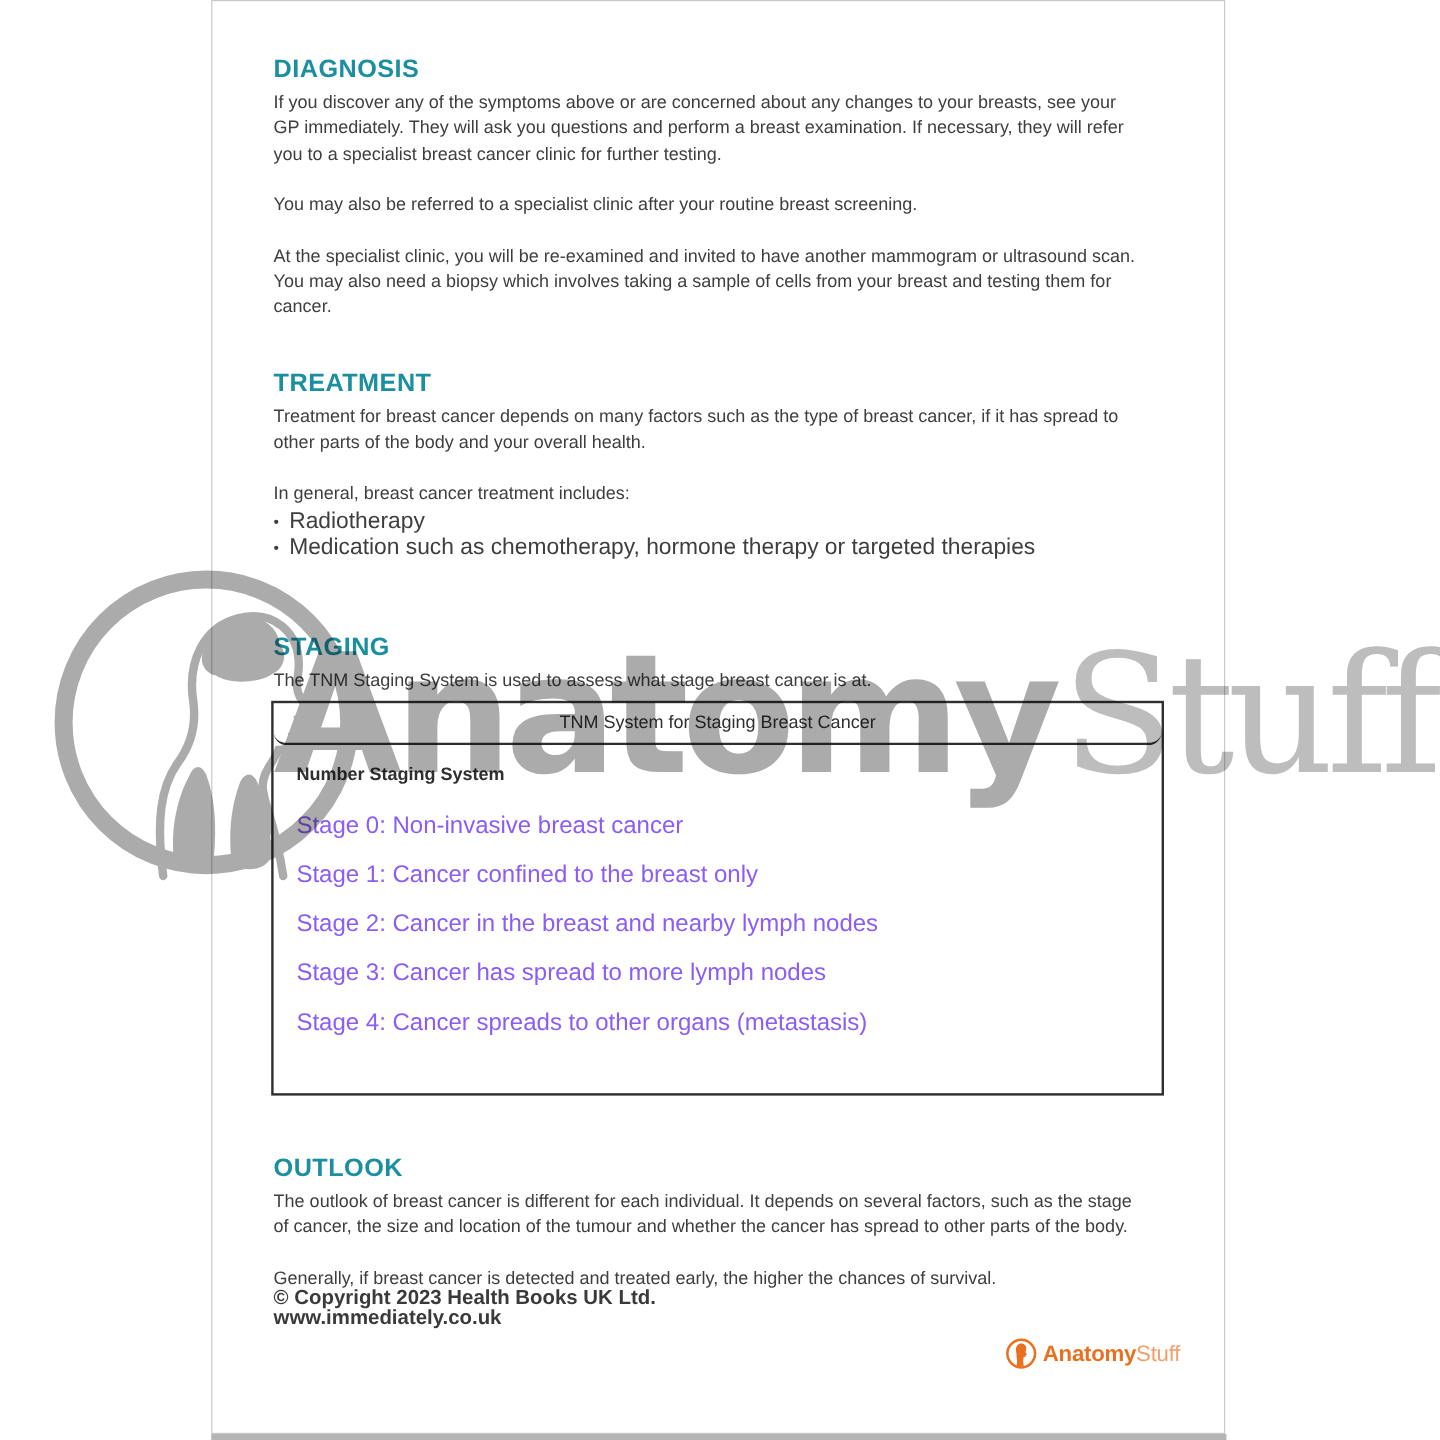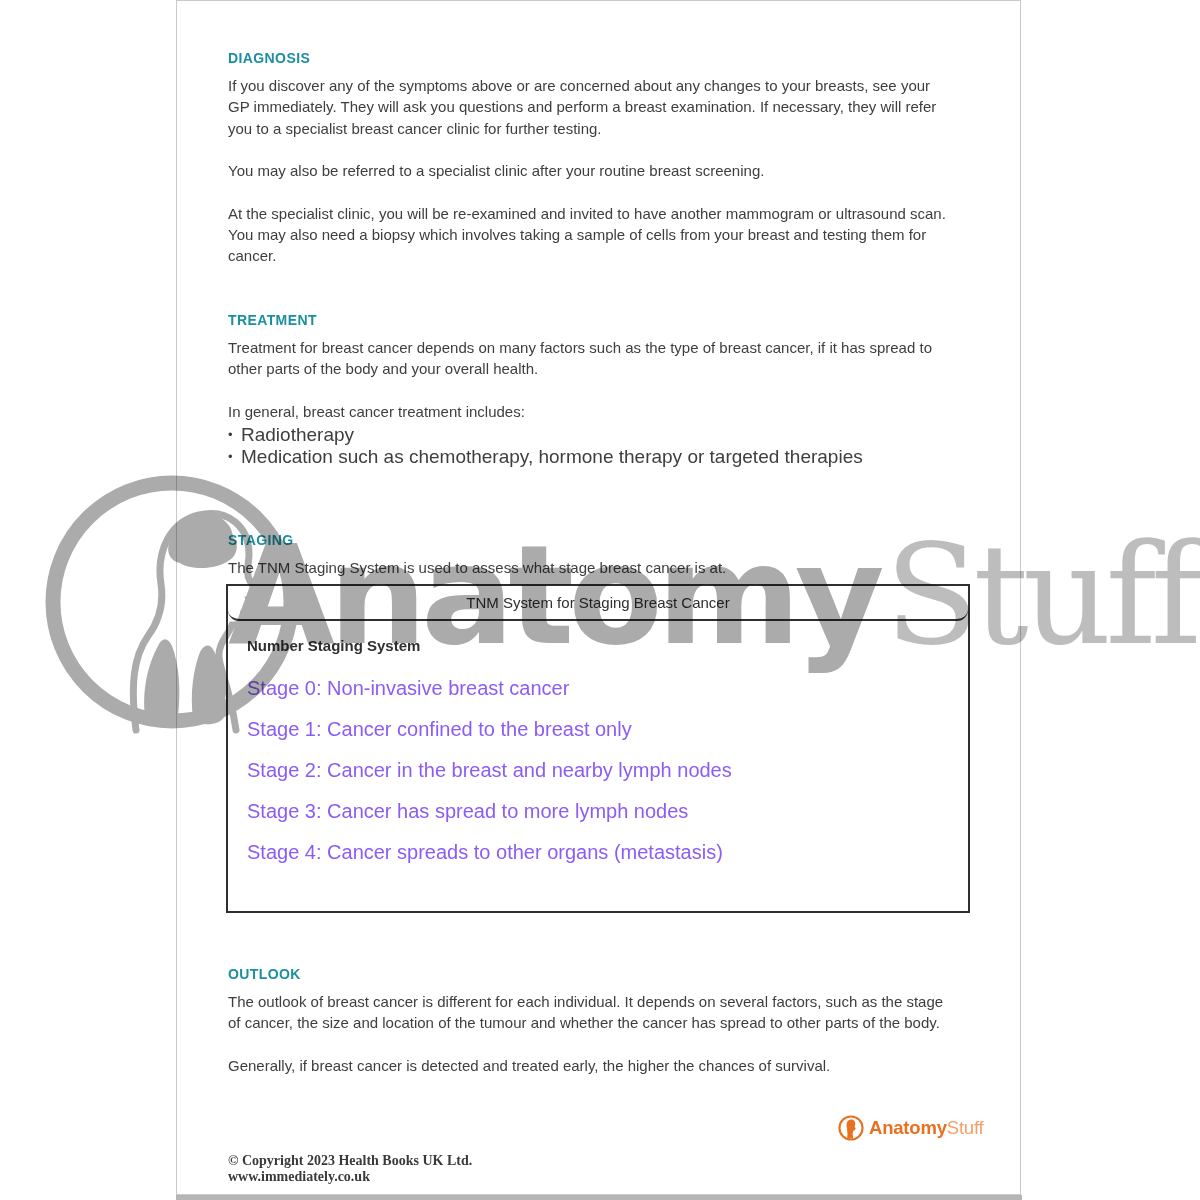--- a/index.html
+++ b/index.html
@@ -12,21 +12,21 @@
     position:absolute;left:176px;top:0;width:845px;height:1195px;
     background:#ffffff;border:1px solid #c9c9c9;box-sizing:border-box;
   }
   .page-shadow{
     position:absolute;left:176px;top:1195px;width:846px;height:5px;
     background:#b5b5b5;
   }
   
   .section{position:absolute;left:51px;width:726px;}
   .sec-heading{
-    font-size:14px;font-weight:bold;letter-spacing:.4px;color:#1b8fa0;
+    font-size:21px;font-weight:bold;letter-spacing:.4px;color:#1b8fa0;
     margin:0 0 6px 0;line-height:22px;
   }
   .para{font-size:15px;line-height:21.4px;margin:0 0 21px 0;color:#3e3e3e;}
   .para:last-child{margin-bottom:0;}
   ul.bullets{list-style:none;margin:2px 0 0 0;padding:0;}
   ul.bullets li{font-size:19px;line-height:21.5px;padding-left:13px;position:relative;}
   ul.bullets li::before{content:"•";position:absolute;left:0;top:0;font-size:13px;color:#3e3e3e;}
   
   .tnm-table{
     position:absolute;left:49px;top:583px;width:744px;height:329px;
@@ -39,21 +39,21 @@
   .tnm-cols{display:flex;height:38px;border-bottom:2px solid #2f2f2f;box-sizing:border-box;}
   .tnm-col{
     flex:1 1 0;display:flex;align-items:center;justify-content:center;
     font-size:15px;font-weight:600;color:#2f2f2f;border-right:2px solid #2f2f2f;box-sizing:border-box;
   }
   .tnm-col:last-child{border-right:none;}
   .tnm-body{padding:14px 20px 0 19px;}
   .tnm-number-title{font-size:15px;font-weight:bold;line-height:21px;margin-bottom:22px;color:#2f2f2f;}
   .stage-line{font-size:20px;line-height:21px;margin-bottom:20px;color:#8b5cf6;}
   
-  .footer-text{position:absolute;left:51px;top:1152px;font-size:14px;font-weight:bold;line-height:15.5px;color:#3a3a3a;font-family:Liberation Serif, serif;}
+  .footer-text{position:absolute;left:51px;top:1073px;font-size:17px;font-weight:bold;line-height:15.5px;color:#3a3a3a;}
   .footer-logo{position:absolute;left:660px;top:1112px;display:flex;align-items:center;}
   .footer-logo .brand{font-size:18.5px;letter-spacing:-.2px;margin-left:4px;white-space:nowrap;}
   .brand-bold{font-weight:bold;color:#e8701f;}
   .brand-light{font-weight:normal;color:#f2a06b;}
   
   .watermark{
     position:absolute;left:0;top:0;width:1200px;height:1200px;
     mix-blend-mode:multiply;pointer-events:none;z-index:5;
   }
   .wm-figure{position:absolute;left:38px;top:468px;}

